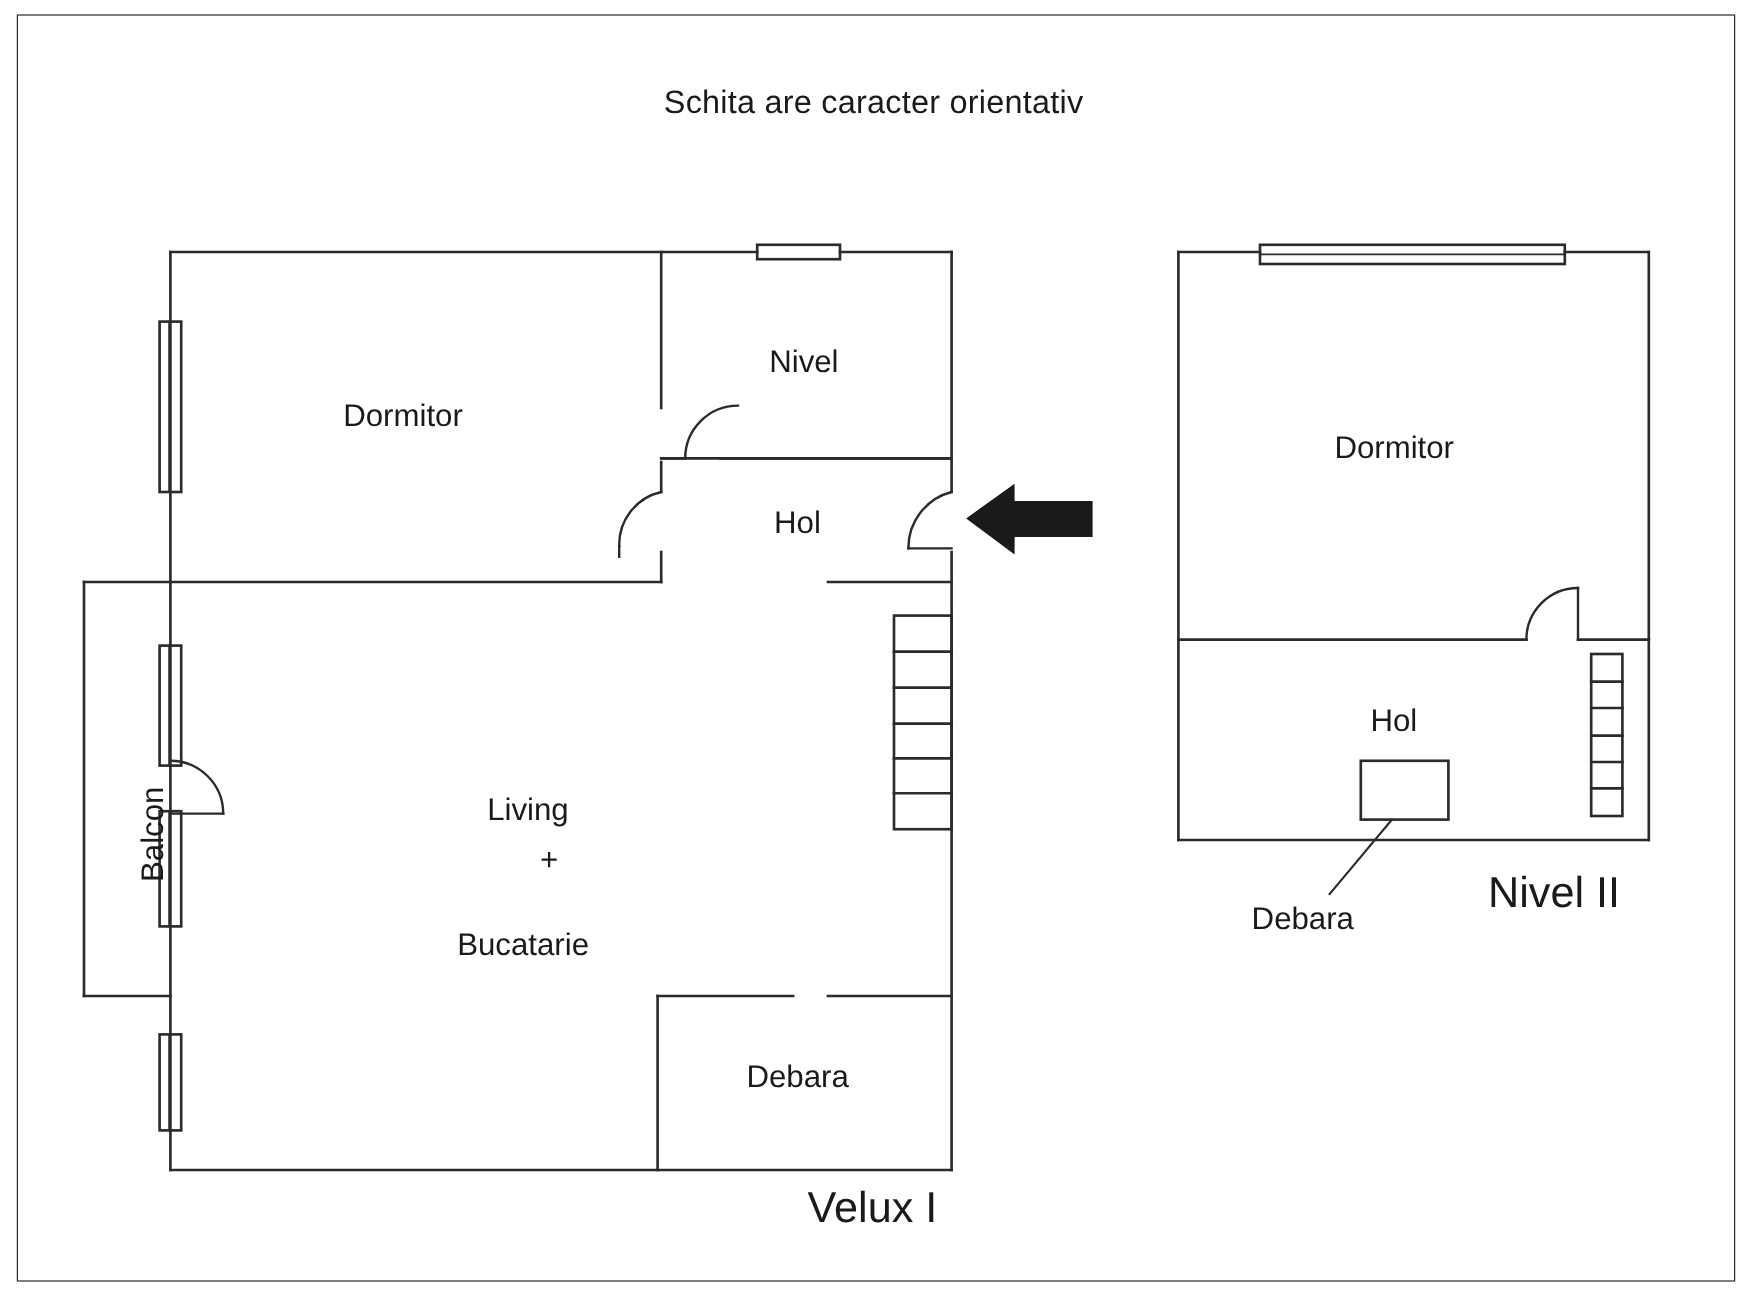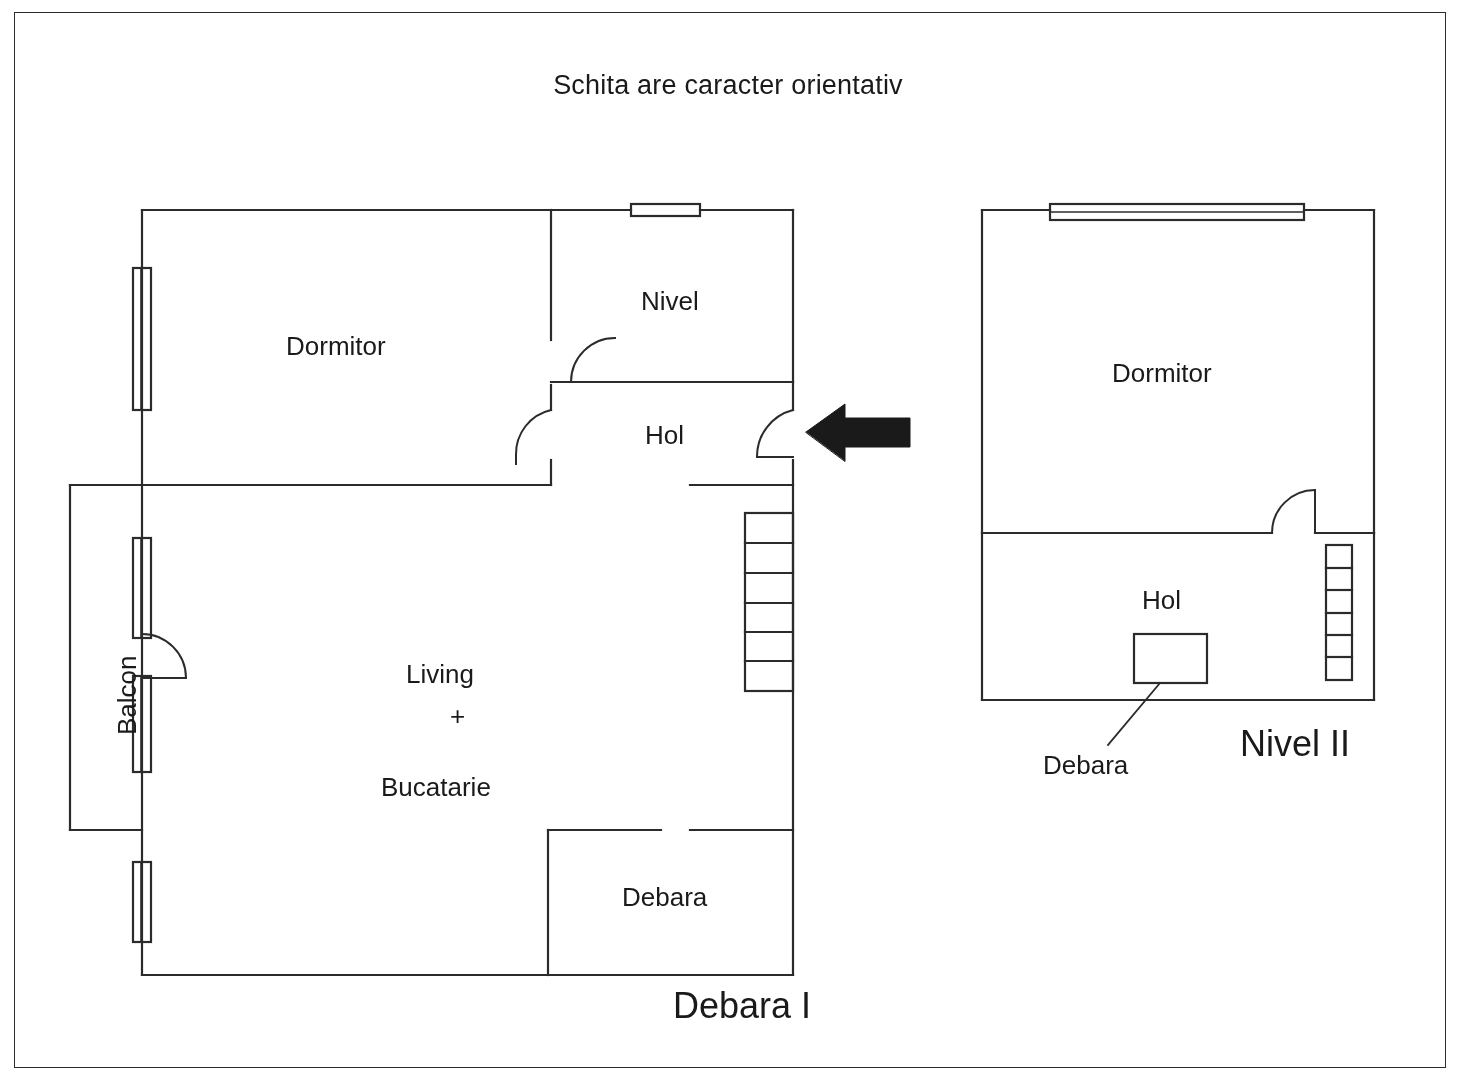--- a/index.html
+++ b/index.html
@@ -168,20 +168,20 @@
   </svg>
 
   <div class="lbl" style="left:286px; top:331px;">Dormitor</div>
   <div class="lbl" style="left:641px; top:286px;">Nivel</div>
   <div class="lbl" style="left:645px; top:420px;">Hol</div>
   <div class="lbl" style="left:406px; top:659px;">Living</div>
   <div class="lbl" style="left:450px; top:701px;">+</div>
   <div class="lbl" style="left:381px; top:772px;">Bucatarie</div>
   <div class="lbl" style="left:622px; top:882px;">Debara</div>
   <div class="lbl vertical" style="left:112px; top:735px;">Balcon</div>
-  <div class="lbl level" style="left:673px; top:985px;">Debara I</div>
+  <div class="lbl level" style="left:673px; top:985px;">Velux I</div>
 
   <div class="lbl" style="left:1112px; top:358px;">Dormitor</div>
   <div class="lbl" style="left:1142px; top:585px;">Hol</div>
   <div class="lbl" style="left:1043px; top:750px;">Debara</div>
   <div class="lbl level" style="left:1240px; top:723px;">Nivel II</div>
 
 </div>
 
 </body></html>

